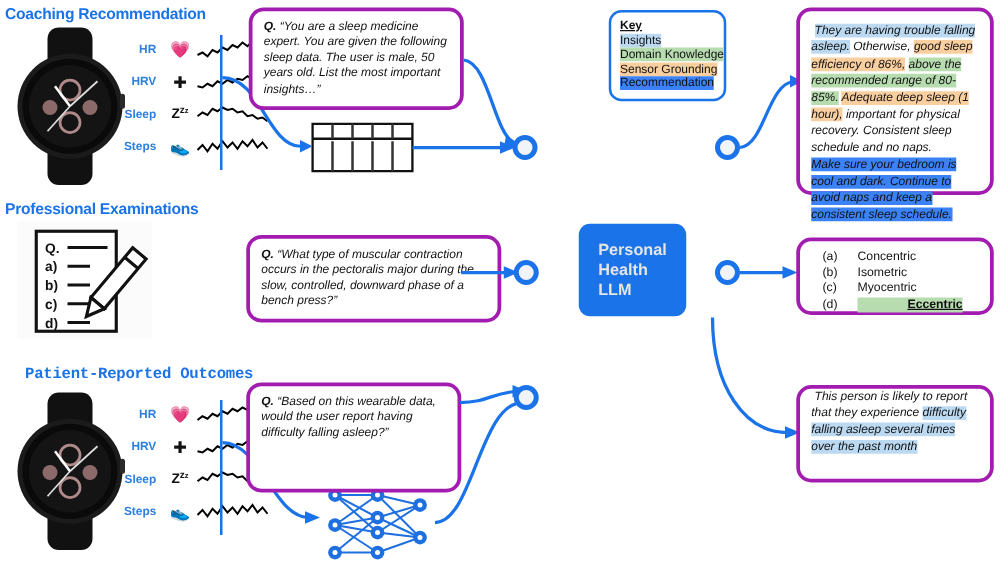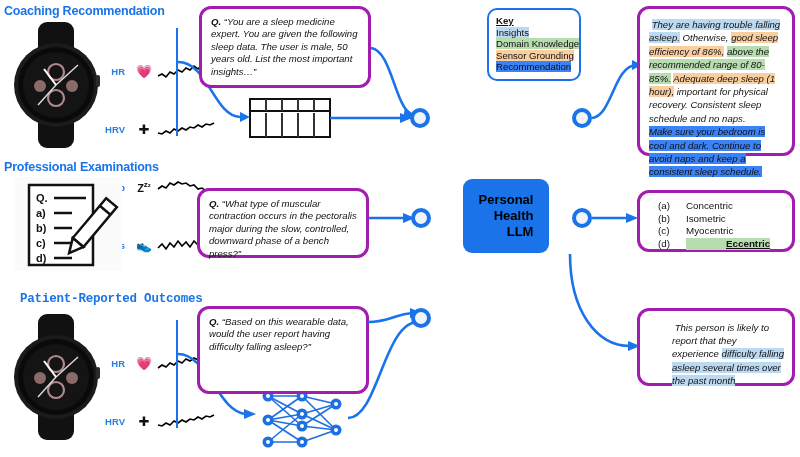--- a/index.html
+++ b/index.html
@@ -14,21 +14,21 @@
   .sec-title{
     font-size:12.5px;font-weight:bold;color:#1a73e8;letter-spacing:-0.2px;
     white-space:nowrap;
   }
 
   
   .watch{width:96px;height:130px;}
   .watch svg{display:block;}
 
   
-  .sensor-row{display:flex;align-items:center;height:26px;margin-top:32px;}
+  .sensor-row{display:flex;align-items:center;height:26px;}
   .sensor-label{
     width:40px;text-align:right;font-size:9.5px;color:#2a7fe0;font-weight:600;
     padding-right:6px;
   }
   .sensor-icon{width:26px;text-align:center;font-size:13px;line-height:1;color:#111;}
   .sensor-spark{width:58px;height:20px;}
   .sensor-spark svg{display:block;}
 
   
   .vrule{width:2px;background:#1a73e8;}
@@ -53,22 +53,22 @@
   
   .keybox{
     border:2.5px solid #1a73e8;border-radius:10px;background:#fff;
     padding:5px 7px 6px 7px;box-sizing:border-box;
   }
   .keybox div{font-size:9.6px;line-height:11.6px;white-space:nowrap;}
   .key-title{font-weight:bold;text-decoration:underline;}
 
   
   .llm{
-    background:#1a73e8;border-radius:9px;color:#000000;font-weight:bold;
-    font-size:13px;line-height:16px;text-align:right;
+    background:#1a73e8;border-radius:9px;color:#e5e5e5;font-weight:bold;
+    font-size:13px;line-height:16px;text-align:left;
     display:flex;align-items:center;justify-content:center;
     box-sizing:border-box;
   }
 
   
   .mcq{padding:7px 8px 7px 18px;}
   .mcq-row{display:flex;font-size:9.8px;line-height:12.6px;}
   .mcq-key{width:28px;color:#111;}
   .mcq-val{color:#111;}
   .mcq-val.correct{background:#b7dcb0;font-weight:bold;text-decoration:underline;padding-left:40px;}
@@ -231,21 +231,21 @@
     <text x="22" y="85" font-family="Liberation Sans, sans-serif" font-size="11" font-weight="bold" fill="#111">d)</text>
     <line x1="40" y1="81" x2="58" y2="81" stroke="#111" stroke-width="2.5"></line>
     <g transform="rotate(40 70 60)">
       <rect x="62" y="16" width="14" height="52" fill="#fff" stroke="#111" stroke-width="2.5"></rect>
       <polygon points="62,68 76,68 69,82" fill="#fff" stroke="#111" stroke-width="2.5"></polygon>
       <line x1="62" y1="26" x2="76" y2="26" stroke="#111" stroke-width="2.5"></line>
     </g>
   </svg>
 </div>
 
-<div class="abs bubble" style="left:197px;top:188px;width:172px;height:70px;">
+<div class="abs bubble" style="left:197px;top:188px;width:204px;height:70px;">
   <div class="bubble-text">
     <b>Q.</b>
     <span>“What type of muscular contraction occurs in the pectoralis major during the slow, controlled, downward phase of a bench press?”</span>
   </div>
 </div>
 
 <div class="abs conn" style="left:369px;top:212px;">
   <svg width="48" height="12" viewBox="0 0 48 12">
     <path d="M0,6 L36,6" fill="none" stroke="#1a73e8" stroke-width="2.6"></path>
     <polygon points="34,1 46,6 34,11" fill="#1a73e8"></polygon>
@@ -425,16 +425,16 @@
 <div class="abs" style="left:411px;top:308px;width:20px;height:20px;border:4px solid #1a73e8;border-radius:50%;background:#f0f4f9;box-sizing:border-box;"></div>
 
 <div class="abs conn" style="left:566px;top:250px;">
   <svg width="80" height="108" viewBox="0 0 80 108">
     <path d="M4,4 C4,60 30,96 64,96" fill="none" stroke="#1a73e8" stroke-width="2.6"></path>
     <polygon points="62,91 74,96 62,101" fill="#1a73e8"></polygon>
   </svg>
 </div>
 
 <div class="abs bubble" style="left:637px;top:308px;width:158px;height:78px;">
-  <div class="bubble-text" style="padding-top:10px;line-height:13.2px;margin-left:23px;">
+  <div class="bubble-text" style="padding-top:0;line-height:13.2px;">
     <span>&nbsp;</span><span>This person is likely to report that they experience </span><span class="hl-ins">difficulty falling asleep several times over the past month</span>
   </div>
 </div>
 
 </body></html>

